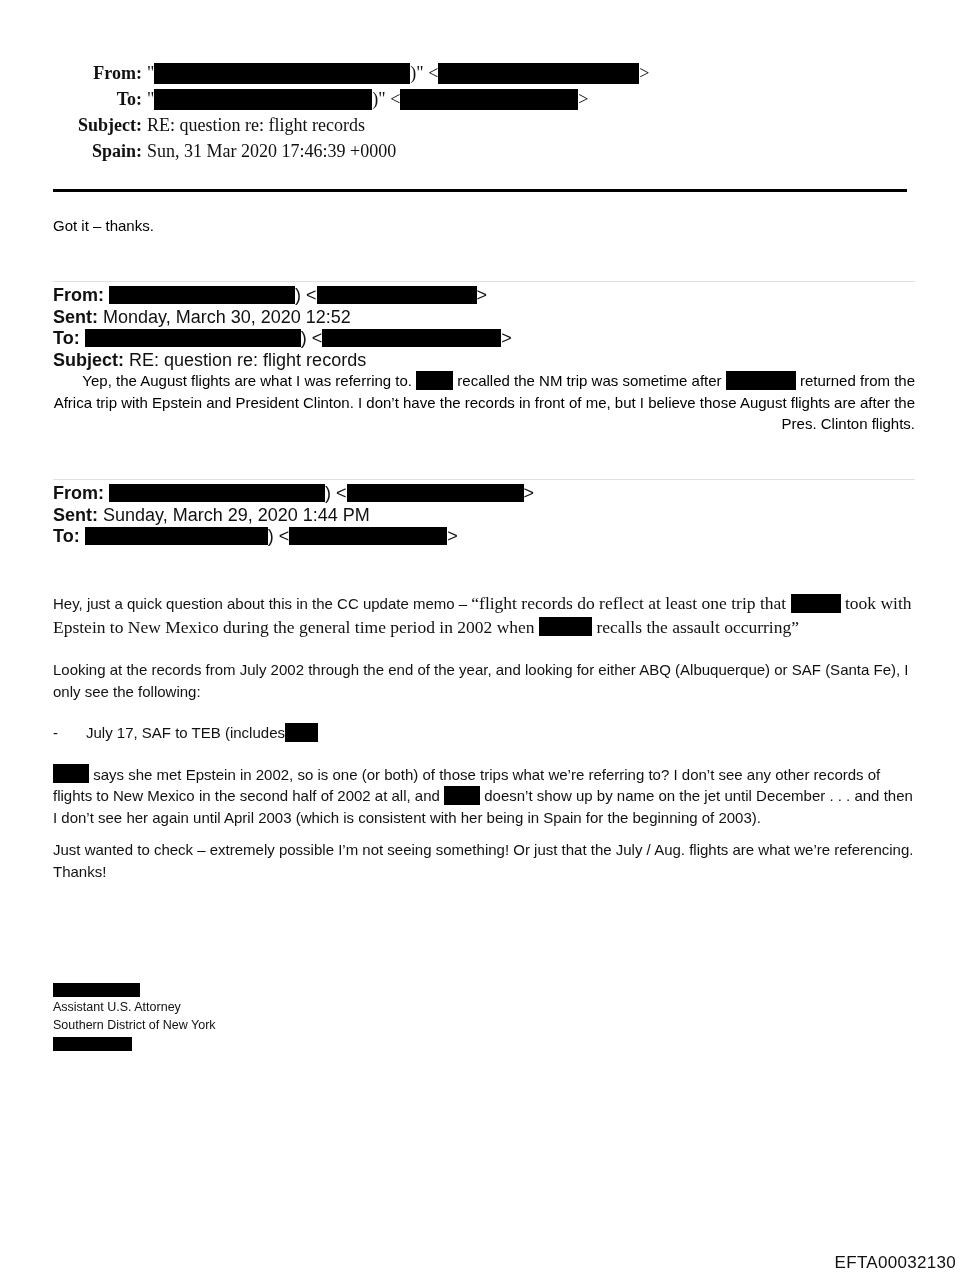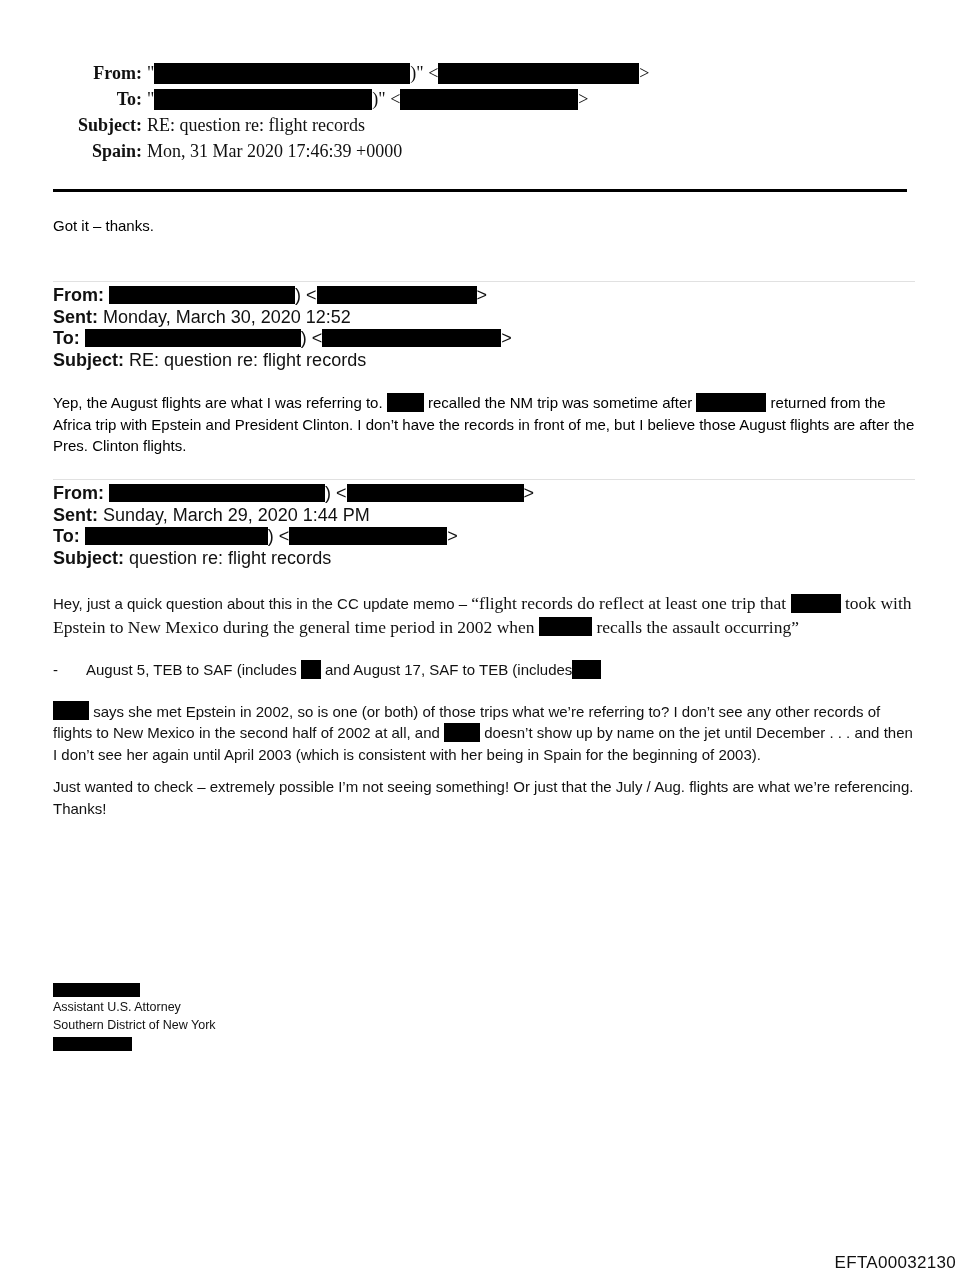--- a/index.html
+++ b/index.html
@@ -47,56 +47,56 @@
   <div class="row">
     <span class="lbl">To:</span>
     <span class="val">"<span class="red" style="width:218px"></span>)" &lt;<span class="red" style="width:178px"></span>&gt;</span>
   </div>
   <div class="row">
     <span class="lbl">Subject:</span>
     <span class="val">RE: question re: flight records</span>
   </div>
   <div class="row">
     <span class="lbl">Spain:</span>
-    <span class="val">Mon, 31 Mar 2020 17:46:39 +0000</span>
+    <span class="val">Sun, 31 Mar 2020 17:46:39 +0000</span>
   </div>
 </div>
 
 <div class="thick-rule"></div>
 
 <div class="msg sans blue" style="top:215px;">Got it – thanks.</div>
 
 <div class="thin-rule" style="top:281px;"></div>
 
 <div class="mhdr sans" style="top:285px;">
   <div><b>From:</b> <span class="red" style="width:186px"></span>) &lt;<span class="red" style="width:160px"></span>&gt;</div>
   <div><b>Sent:</b> <span>Monday, March 30, 2020 12:52</span></div>
   <div><b>To:</b> <span class="red" style="width:216px"></span>) &lt;<span class="red" style="width:179px"></span>&gt;</div>
   <div><b>Subject:</b> <span>RE: question re: flight records</span></div>
 </div>
 
-<div class="msg sans blue body-text" style="top:392px;">
+<div class="msg sans blue body-text" style="top:370px;text-align:right;">
   <span>Yep, the August flights are what I was referring to. </span><span class="red" style="width:37px"></span><span> recalled the NM trip was sometime after </span><span class="red" style="width:70px"></span><span> returned from the Africa trip with Epstein and President Clinton.  I don’t have the records in front of me, but I believe those August flights are after the Pres. Clinton flights.</span>
 </div>
 
 <div class="thin-rule" style="top:479px;"></div>
 
 <div class="mhdr sans" style="top:483px;">
   <div><b>From:</b> <span class="red" style="width:216px"></span>) &lt;<span class="red" style="width:177px"></span>&gt;</div>
   <div><b>Sent:</b> <span>Sunday, March 29, 2020 1:44 PM</span></div>
   <div><b>To:</b> <span class="red" style="width:183px"></span>) &lt;<span class="red" style="width:158px"></span>&gt;</div>
-  <div><b>Subject:</b> <span>question re: flight records</span></div>
 </div>
 
 <div class="msg sans body-text" style="top:592px;">
   <p style="margin:0; line-height:22.5px;"><span>Hey, just a quick question about this in the CC update memo – </span><span class="tnr">“flight records do reflect at least one trip that </span><span class="red" style="width:50px"></span><span class="tnr"> took with Epstein to New Mexico during the general time period in 2002 when </span><span class="red" style="width:53px"></span><span class="tnr"> recalls the assault occurring”</span></p>
 
+  <p style="margin:20px 0 0 0;">Looking at the records from July 2002 through the end of the year, and looking for either ABQ (Albuquerque) or SAF (Santa Fe), I only see the following:</p>
 
   <ul class="flights" style="margin-top:20px;">
-    <li><span>August 5, TEB to SAF (includes </span><span class="red" style="width:20px"></span><span> and August 17, SAF to TEB (includes</span><span class="red" style="width:29px"></span></li>
+    <li><span>July 17, SAF to TEB (includes</span><span class="red" style="width:33px"></span></li>
   </ul>
 
   <p style="margin:20px 0 0 0;"><span class="red" style="width:36px"></span><span> says she met Epstein in 2002, so is one (or both) of those trips what we’re referring to?  I don’t see any other records of flights to New Mexico in the second half of 2002 at all, and </span><span class="red" style="width:36px"></span><span> doesn’t show up by name on the jet until December . . . and then I don’t see her again until April 2003 (which is consistent with her being in Spain for the beginning of 2003).</span></p>
 
   <p style="margin:11px 0 0 0;">Just wanted to check – extremely possible I’m not seeing something!  Or just that the July / Aug. flights are what we’re referencing.  Thanks!</p>
 </div>
 
 <div class="sig sans">
   <div><span class="red" style="width:87px; height:14px;"></span></div>
   <div>Assistant U.S. Attorney</div>

